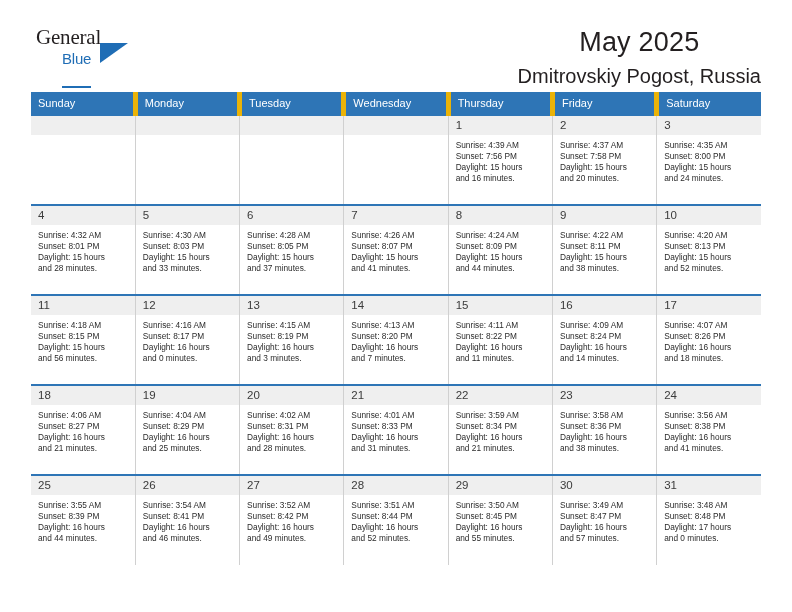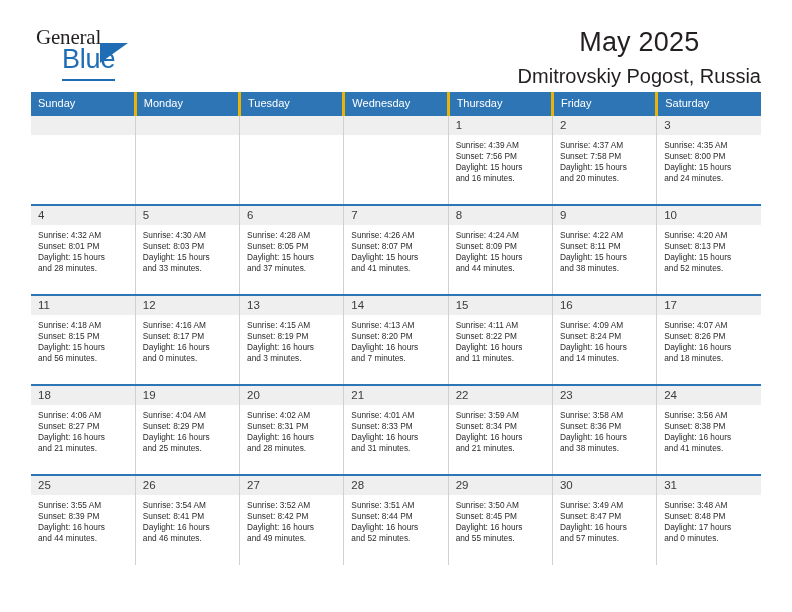--- a/index.html
+++ b/index.html
@@ -44,27 +44,27 @@
   .logo-tri {
     position: absolute;
     left: 69px;
     top: 17px;
     width: 0;
     height: 0;
     border-left: 28px solid #1f6db5;
     border-bottom: 20px solid transparent;
   }
   .logo-blue {
-    font-size: 27px;
+    font-size: 15px;
     color: #1f6db5;
     line-height: 22px;
     margin-left: 26px;
     display: inline-block;
     border-bottom: 2px solid #1f6db5;
-    padding-bottom: 9px;
+    padding-bottom: 16px;
     letter-spacing: -0.2px;
   }
 
   .titles {
     text-align: center;
     padding-top: 0px;
   }
   .cal-title {
     font-size: 27px;
     font-weight: normal;
@@ -87,21 +87,21 @@
   }
 
   .calendar th {
     background: #2e75b6;
     color: #ffffff;
     font-size: 11px;
     font-weight: normal;
     text-align: left;
     padding: 5px 0 5px 7px;
     height: 21px;
-    border-right: 3px solid #eab308;
+    border-right: 5px solid #eab308;
   }
 
   .calendar td {
     vertical-align: top;
     border-top: 2px solid #2e75b6;
     border-right: 1px solid #d0d0d0;
     padding: 0;
     height: 90px;
     width: 104.28px;
     background: #ffffff;

